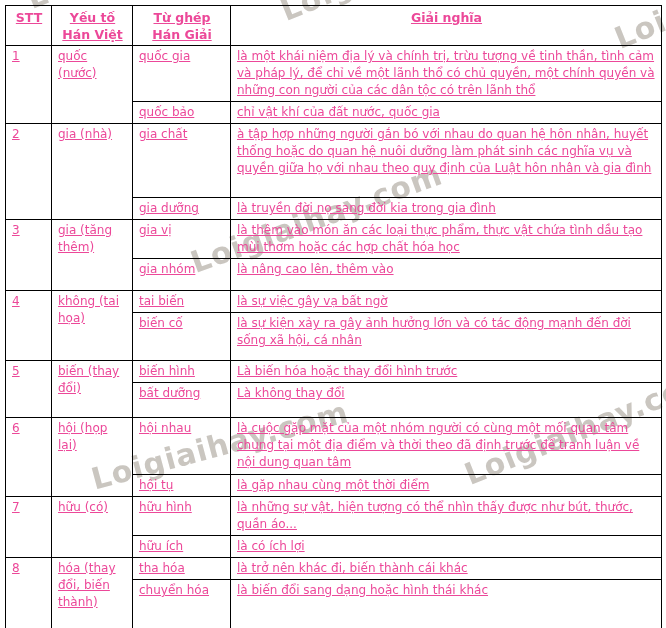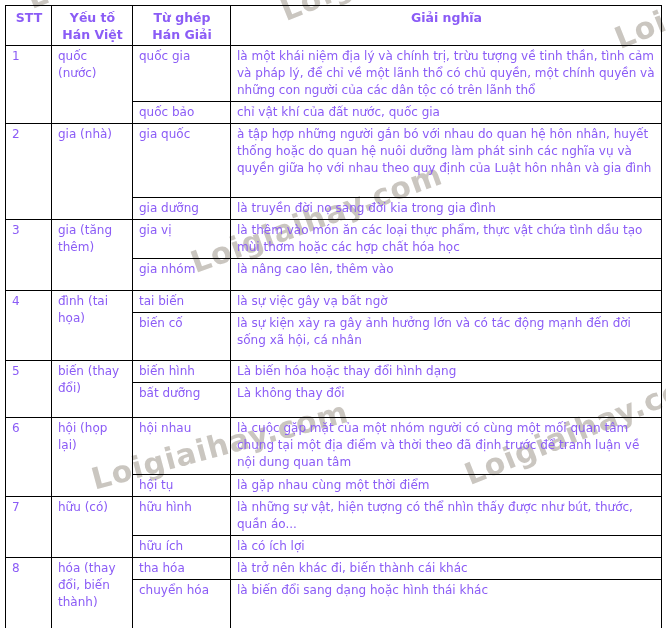--- a/index.html
+++ b/index.html
@@ -40,23 +40,24 @@
     width: 656px;
     border-collapse: collapse;
     table-layout: fixed;
     background: transparent;
   }
   table.vocab th, table.vocab td {
     border: 1.6px solid #000000;
     vertical-align: top;
     font-size: 12px;
     line-height: 17px;
-    color: #8b5cf6;
+    color: #ec4899;
     padding: 2px 5px 2px 6px;
     overflow: hidden;
+    text-decoration: underline;
   }
   table.vocab th {
     font-weight: bold;
     text-align: center;
     font-size: 12.5px;
     padding-top: 3px;
   }
   td.c-stt  { padding-left: 8px; }
   td.c-mean { padding-left: 6px; }
 </style>
@@ -96,55 +97,55 @@
       <td class="c-mean">là một khái niệm địa lý và chính trị, trừu tượng về tinh thần, tình cảm và pháp lý, để chỉ về một lãnh thổ có chủ quyền, một chính quyền và những con người của các dân tộc có trên lãnh thổ</td>
     </tr>
     <tr style="height:20px">
       <td class="c-word">quốc bảo</td>
       <td class="c-mean">chỉ vật khí của đất nước, quốc gia</td>
     </tr>
 
     <tr style="height:74px">
       <td class="c-stt" rowspan="2">2</td>
       <td class="c-el" rowspan="2">gia (nhà)</td>
-      <td class="c-word">gia quốc</td>
+      <td class="c-word">gia chất</td>
       <td class="c-mean">à tập hợp những người gắn bó với nhau do quan hệ hôn nhân, huyết thống hoặc do quan hệ nuôi dưỡng làm phát sinh các nghĩa vụ và quyền giữa họ với nhau theo quy định của Luật hôn nhân và gia đình</td>
     </tr>
     <tr style="height:22px">
       <td class="c-word">gia dưỡng</td>
       <td class="c-mean">là truyền đời nọ sang đời kia trong gia đình</td>
     </tr>
 
     <tr style="height:38px">
       <td class="c-stt" rowspan="2">3</td>
       <td class="c-el" rowspan="2">gia (tăng thêm)</td>
       <td class="c-word">gia vị</td>
       <td class="c-mean">là thêm vào món ăn các loại thực phẩm, thực vật chứa tình dầu tạo mùi thơm hoặc các hợp chất hóa học</td>
     </tr>
     <tr style="height:32px">
       <td class="c-word">gia nhóm</td>
       <td class="c-mean">là nâng cao lên, thêm vào</td>
     </tr>
 
     <tr style="height:19px">
       <td class="c-stt" rowspan="2">4</td>
-      <td class="c-el" rowspan="2">đình (tai họa)</td>
+      <td class="c-el" rowspan="2">không (tai họa)</td>
       <td class="c-word">tai biến</td>
       <td class="c-mean">là sự việc gây vạ bất ngờ</td>
     </tr>
     <tr style="height:48px">
       <td class="c-word">biến cố</td>
       <td class="c-mean">là sự kiện xảy ra gây ảnh hưởng lớn và có tác động mạnh đến đời sống xã hội, cá nhân</td>
     </tr>
 
     <tr style="height:20px">
       <td class="c-stt" rowspan="2">5</td>
       <td class="c-el" rowspan="2">biến (thay đổi)</td>
       <td class="c-word">biến hình</td>
-      <td class="c-mean">Là biến hóa hoặc thay đổi hình dạng</td>
+      <td class="c-mean">Là biến hóa hoặc thay đổi hình trước</td>
     </tr>
     <tr style="height:35px">
       <td class="c-word">bất dưỡng</td>
       <td class="c-mean">Là không thay đổi</td>
     </tr>
 
     <tr style="height:57px">
       <td class="c-stt" rowspan="2">6</td>
       <td class="c-el" rowspan="2">hội (họp lại)</td>
       <td class="c-word">hội nhau</td>

